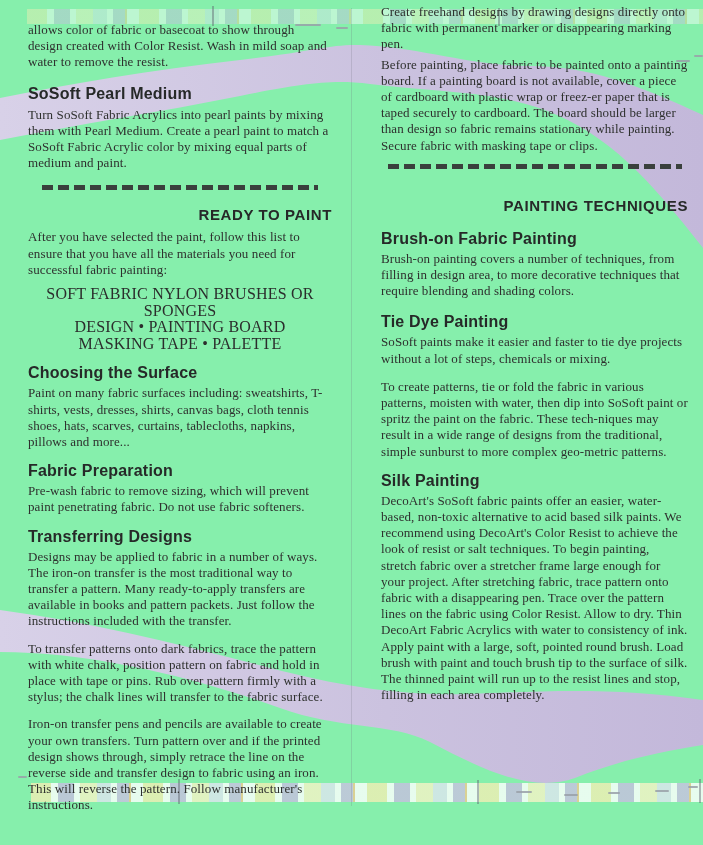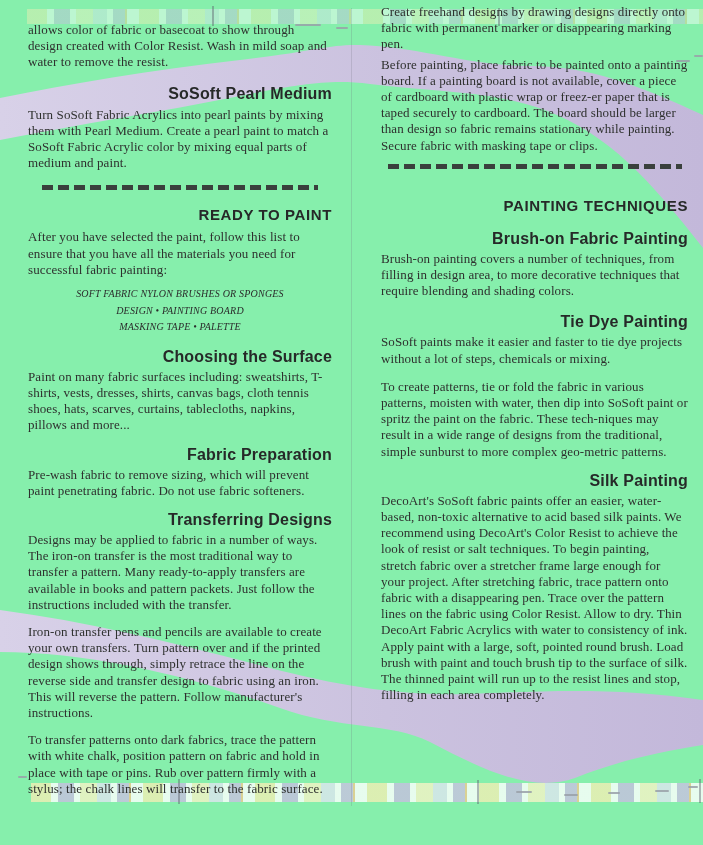--- a/index.html
+++ b/index.html
@@ -35,33 +35,33 @@
   p.body{
     margin:4px 0 0 0;font-size:13px;line-height:16.2px;text-align:left;
     letter-spacing:.1px;
   }
   p.gap{margin-top:11px;}
   h2{
     margin:16px 0 0 0;text-align:right;font-family:"Liberation Sans",sans-serif;
     font-weight:bold;font-size:15px;letter-spacing:.6px;color:#262928;
   }
   h3{
-    margin:12px 0 0 0;text-align:right;font-family:"Liberation Sans",sans-serif;
+    margin:12px 0 0 0;text-align:left;font-family:"Liberation Sans",sans-serif;
     font-weight:bold;font-size:16px;letter-spacing:.2px;color:#262928;
   }
   .mt-lg{margin-top:14px;}
   .mt-xl{margin-top:16px;}
   .divider{
     height:5px;margin:14px auto 0 auto;width:276px;
     background:repeating-linear-gradient(90deg,#3a403d 0 11px,transparent 11px 16px);
   }
   .col-right .divider{width:294px;margin-top:10px;}
   .materials{
-    margin:8px 0 0 0;font-size:10px;line-height:16.6px;text-align:center;
-    font-style:italic;white-space:pre-line;letter-spacing:.2px;color:#2b2d2c;
+    margin:8px 0 0 0;font-size:16px;line-height:16.6px;text-align:center;
+    white-space:pre-line;letter-spacing:.2px;color:#2b2d2c;
   }
 </style>
 </head>
 <body>
 
 <div class="page">
 
   <svg class="decor" width="703" height="845" viewBox="0 0 703 845" aria-hidden="true">
     <defs>
       <linearGradient id="lav" x1="0" y1="0" x2="1" y2="0">
@@ -110,22 +110,22 @@
 MASKING TAPE • PALETTE</p>
 
     <h3>Choosing the Surface</h3>
     <p class="body" style="margin-top:3px;">Paint on many fabric surfaces including: sweatshirts, T-shirts, vests, dresses, shirts, canvas bags, cloth tennis shoes, hats, scarves, curtains, tablecloths, napkins, pillows and more...</p>
 
     <h3>Fabric Preparation</h3>
     <p class="body" style="margin-top:3px;">Pre-wash fabric to remove sizing, which will prevent paint penetrating fabric. Do not use fabric softeners.</p>
 
     <h3>Transferring Designs</h3>
     <p class="body" style="margin-top:3px;">Designs may be applied to fabric in a number of ways. The iron-on transfer is the most traditional way to transfer a pattern. Many ready-to-apply transfers are available in books and pattern packets. Just follow the instructions included with the transfer.</p>
+    <p class="body gap">To transfer patterns onto dark fabrics, trace the pattern with white chalk, position pattern on fabric and hold in place with tape or pins. Rub over pattern firmly with a stylus; the chalk lines will transfer to the fabric surface.</p>
     <p class="body gap">Iron-on transfer pens and pencils are available to create your own transfers. Turn pattern over and if the printed design shows through, simply retrace the line on the reverse side and transfer design to fabric using an iron. This will reverse the pattern. Follow manufacturer's instructions.</p>
-    <p class="body gap">To transfer patterns onto dark fabrics, trace the pattern with white chalk, position pattern on fabric and hold in place with tape or pins. Rub over pattern firmly with a stylus; the chalk lines will transfer to the fabric surface.</p>
   </div>
 
   <div class="col col-right">
     <p class="body">Create freehand designs by drawing designs directly onto fabric with permanent marker or disappearing marking pen.</p>
 
     <p class="body">Before painting, place fabric to be painted onto a painting board. If a painting board is not available, cover a piece of cardboard with plastic wrap or freez-er paper that is taped securely to cardboard. The board should be larger than design so fabric remains stationary while painting. Secure fabric with masking tape or clips.</p>
 
     <div class="divider"></div>
 
     <h2 style="margin-top:28px;">PAINTING TECHNIQUES</h2>

